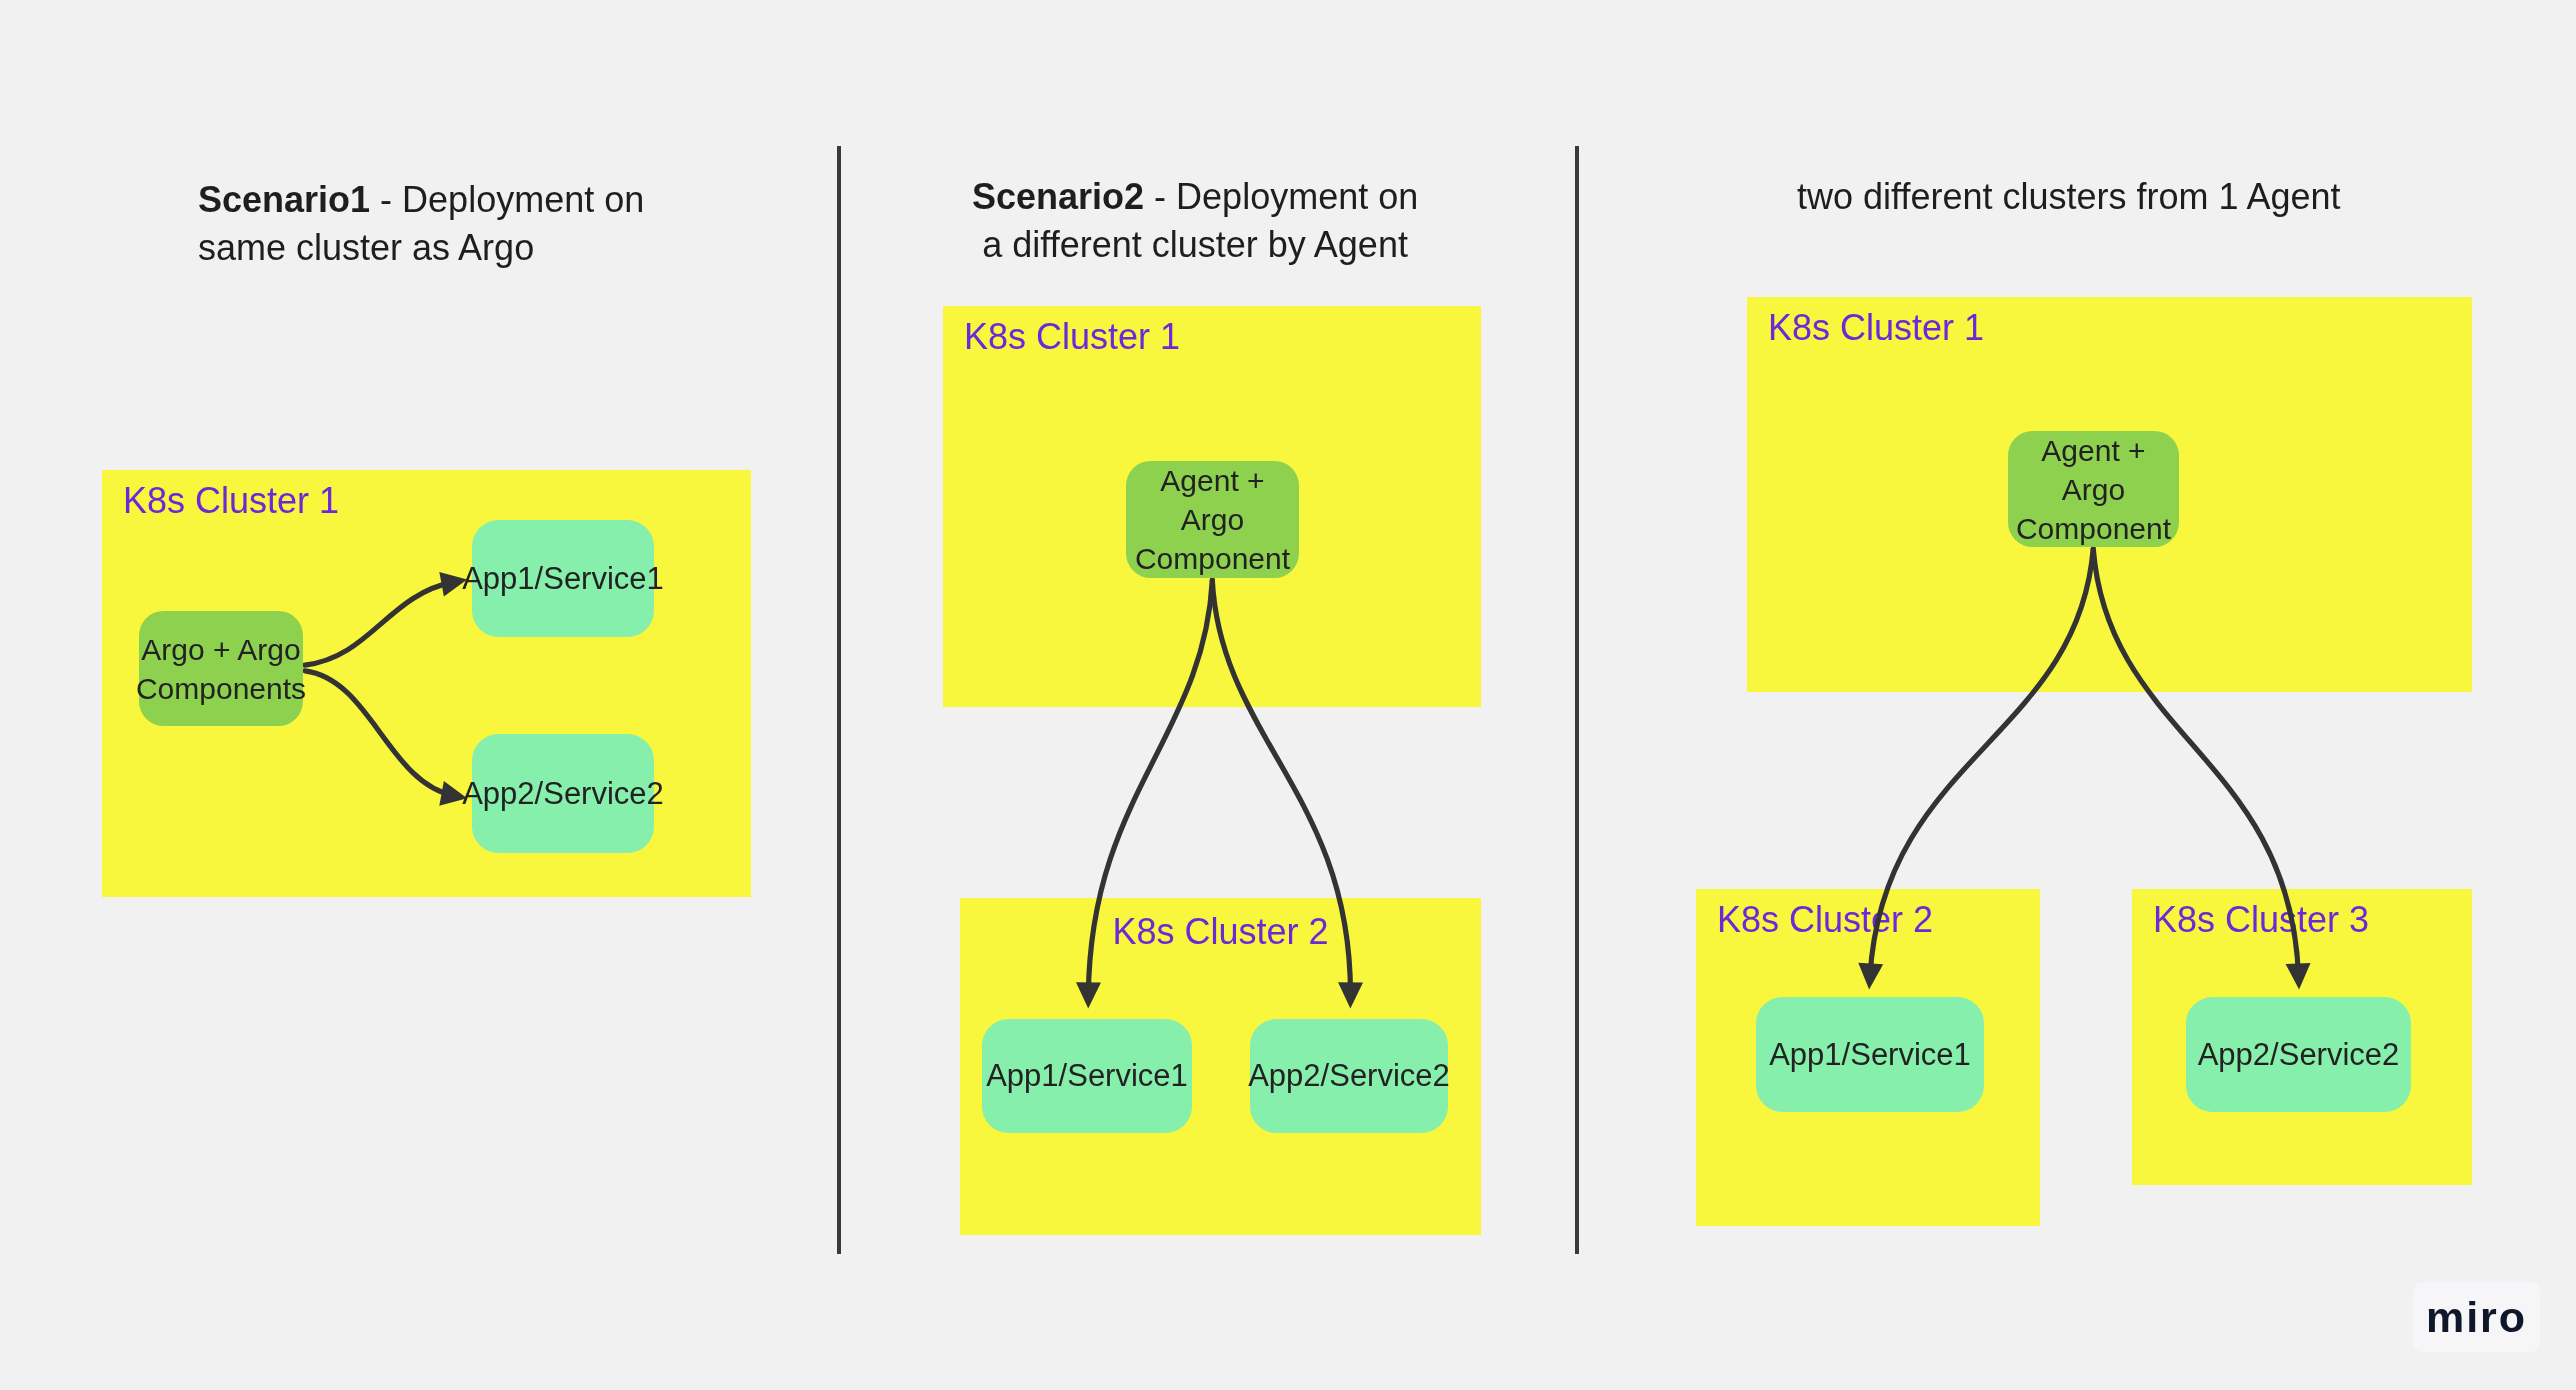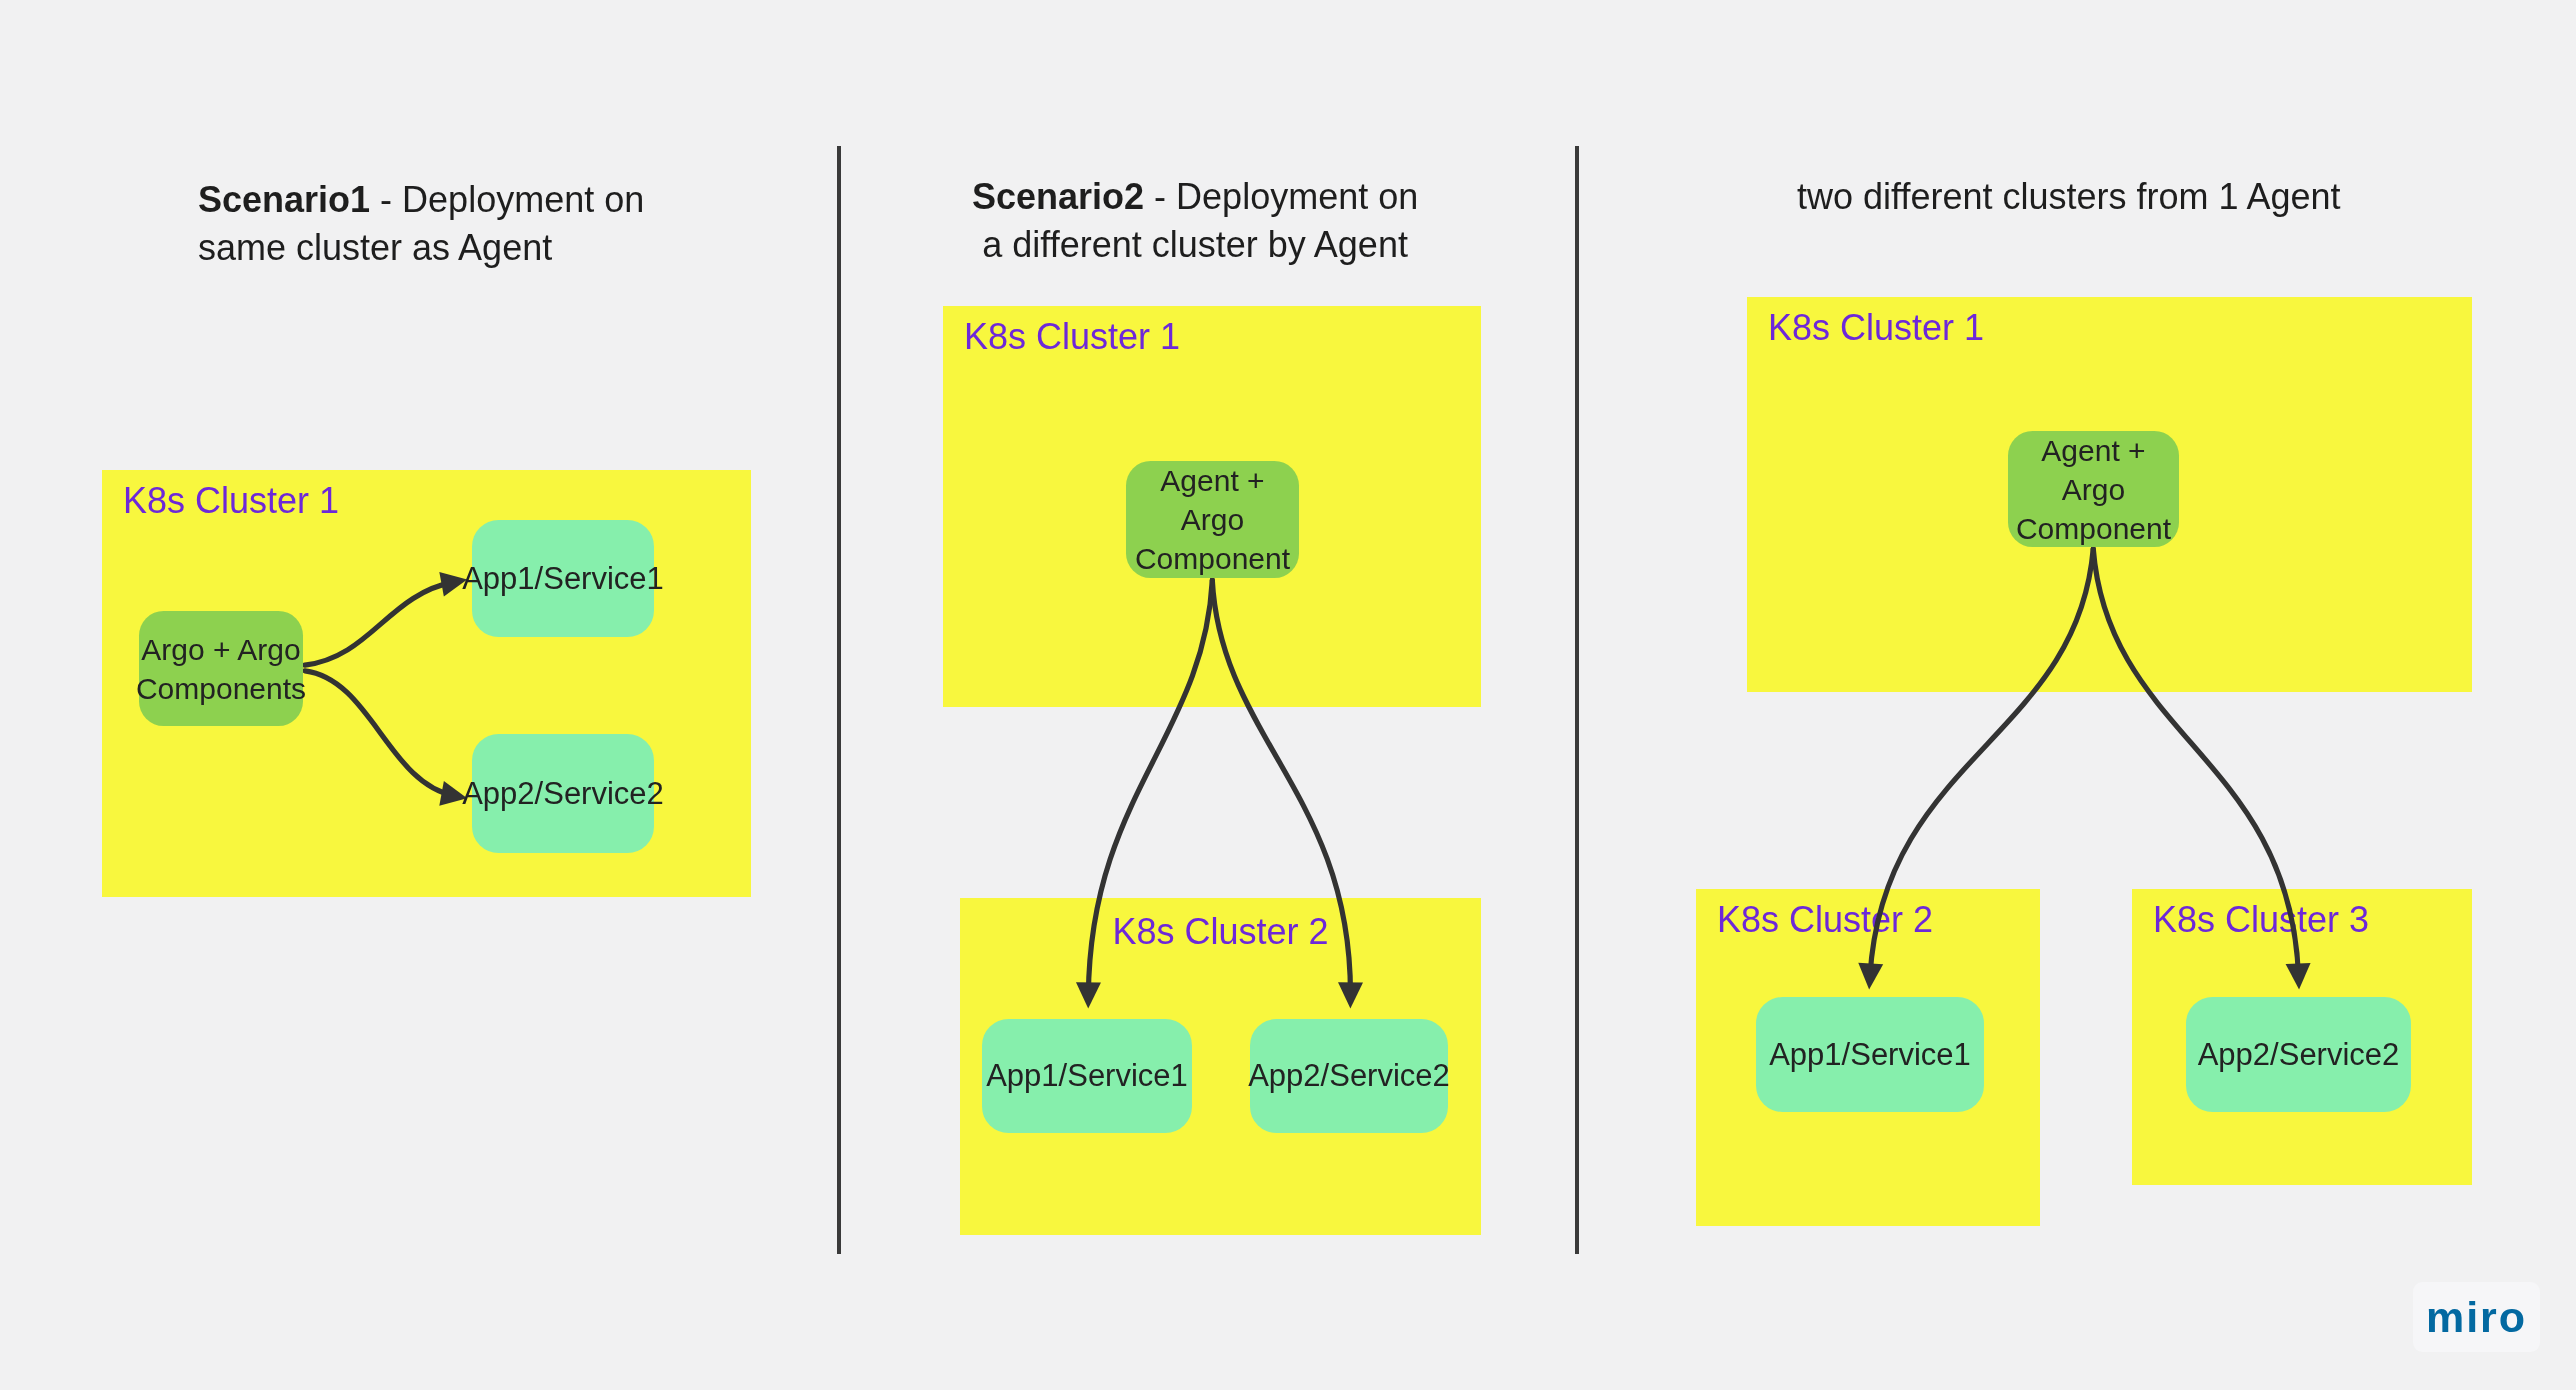--- a/index.html
+++ b/index.html
@@ -114,31 +114,31 @@
     background:#F6F6F8;
     border-radius:9.5px;
     display:flex;
     align-items:center;
     justify-content:center;
   }
   .wm-text{
     font-size:43px;
     font-weight:700;
     letter-spacing:1.9px;
-    color:#0369a1;
+    color:#0f172a;
   }
 </style>
 </head>
 <body>
 
 <div class="board">
 
   <div class="title t1">
     <div><span class="tb">Scenario1</span><span> - Deployment on</span></div>
-    <div>same cluster as Agent</div>
+    <div>same cluster as Argo</div>
   </div>
   <div class="title t2">
     <div><span class="tb">Scenario2</span><span> - Deployment on</span></div>
     <div>a different cluster by Agent</div>
   </div>
   <div class="title t3">
     <div>two different clusters from 1 Agent</div>
   </div>
 
   <div class="divider divider1"></div>

